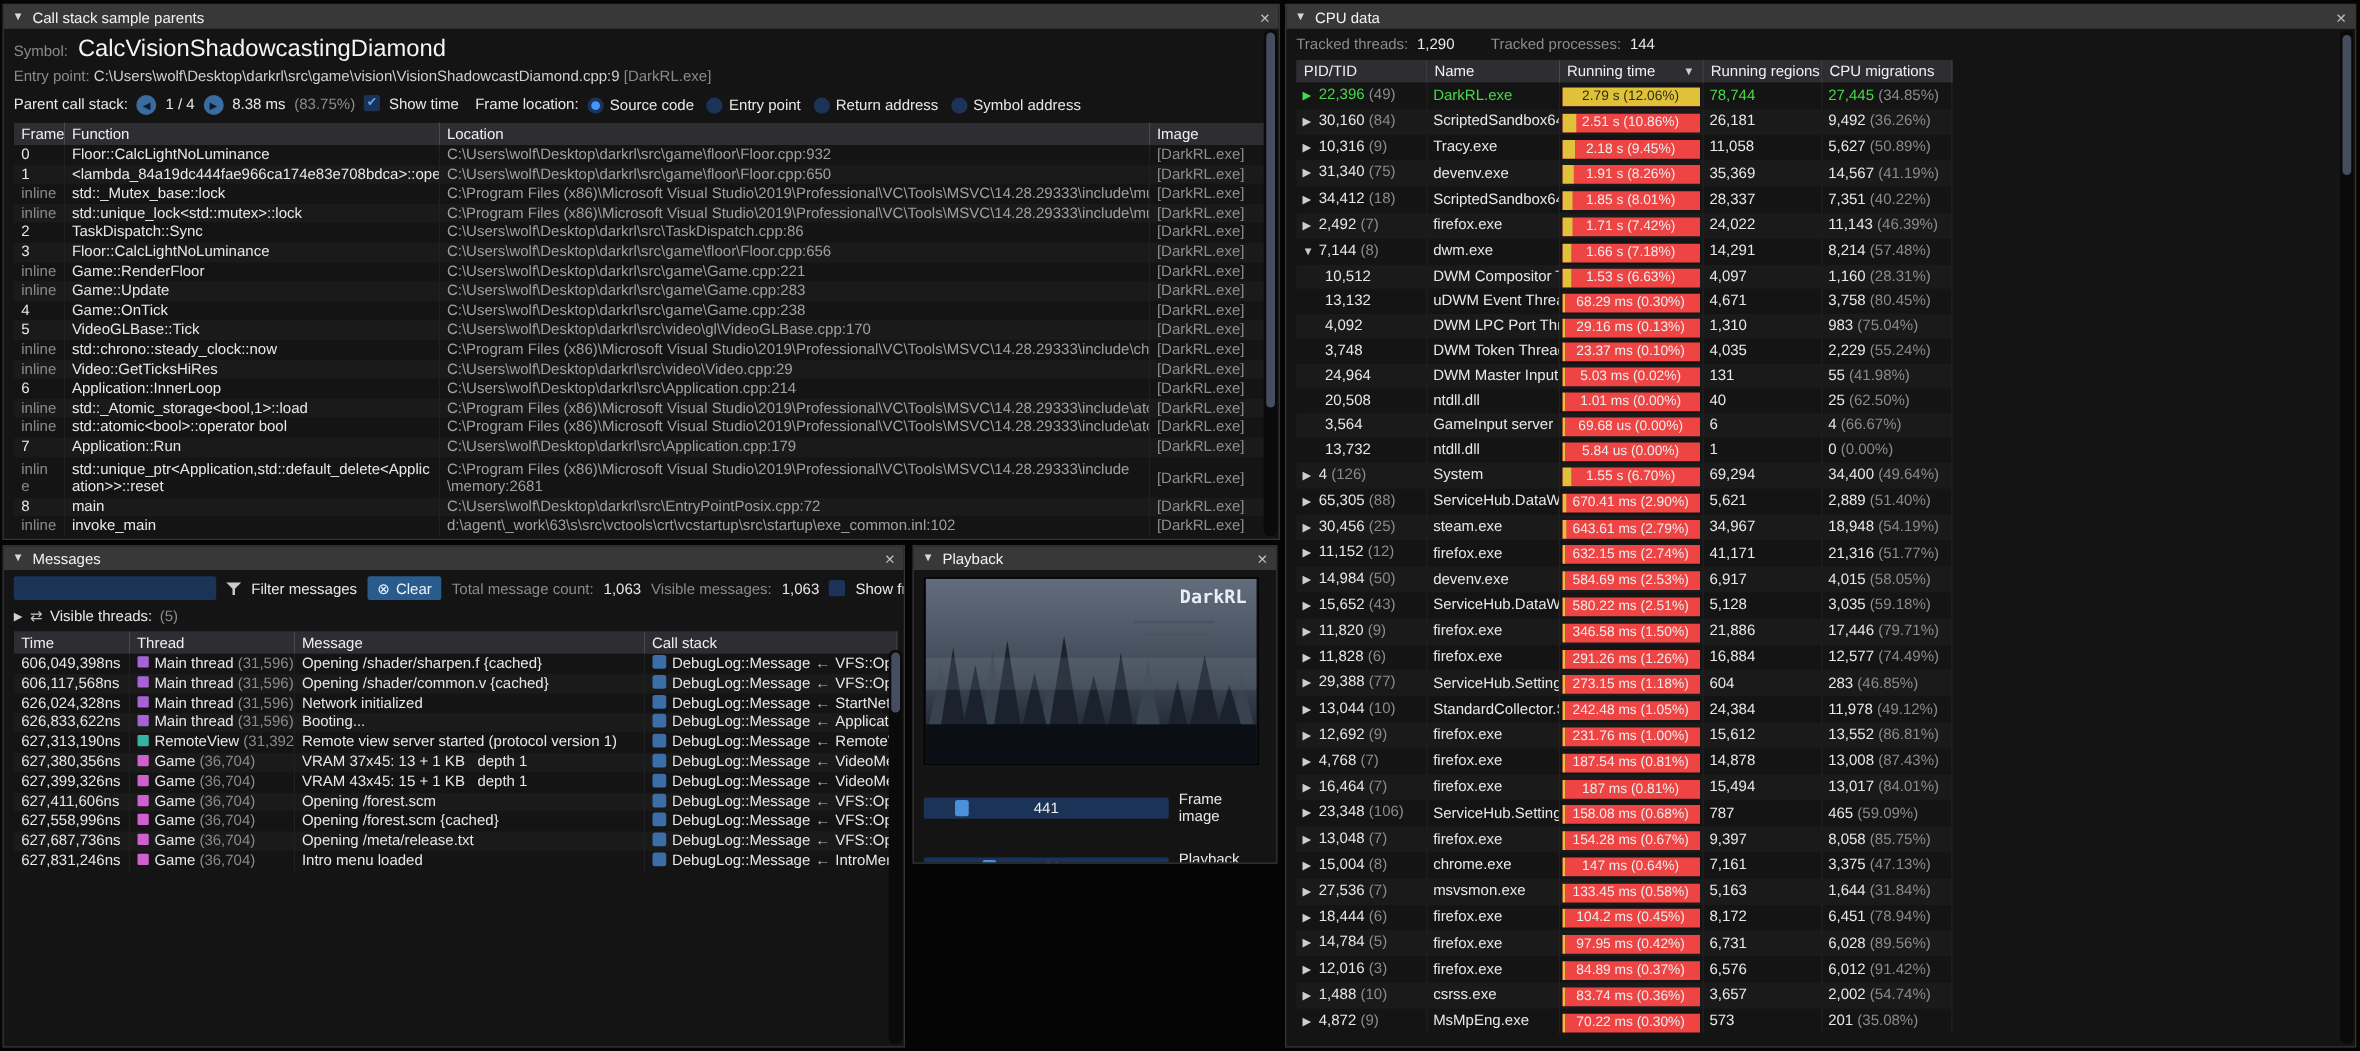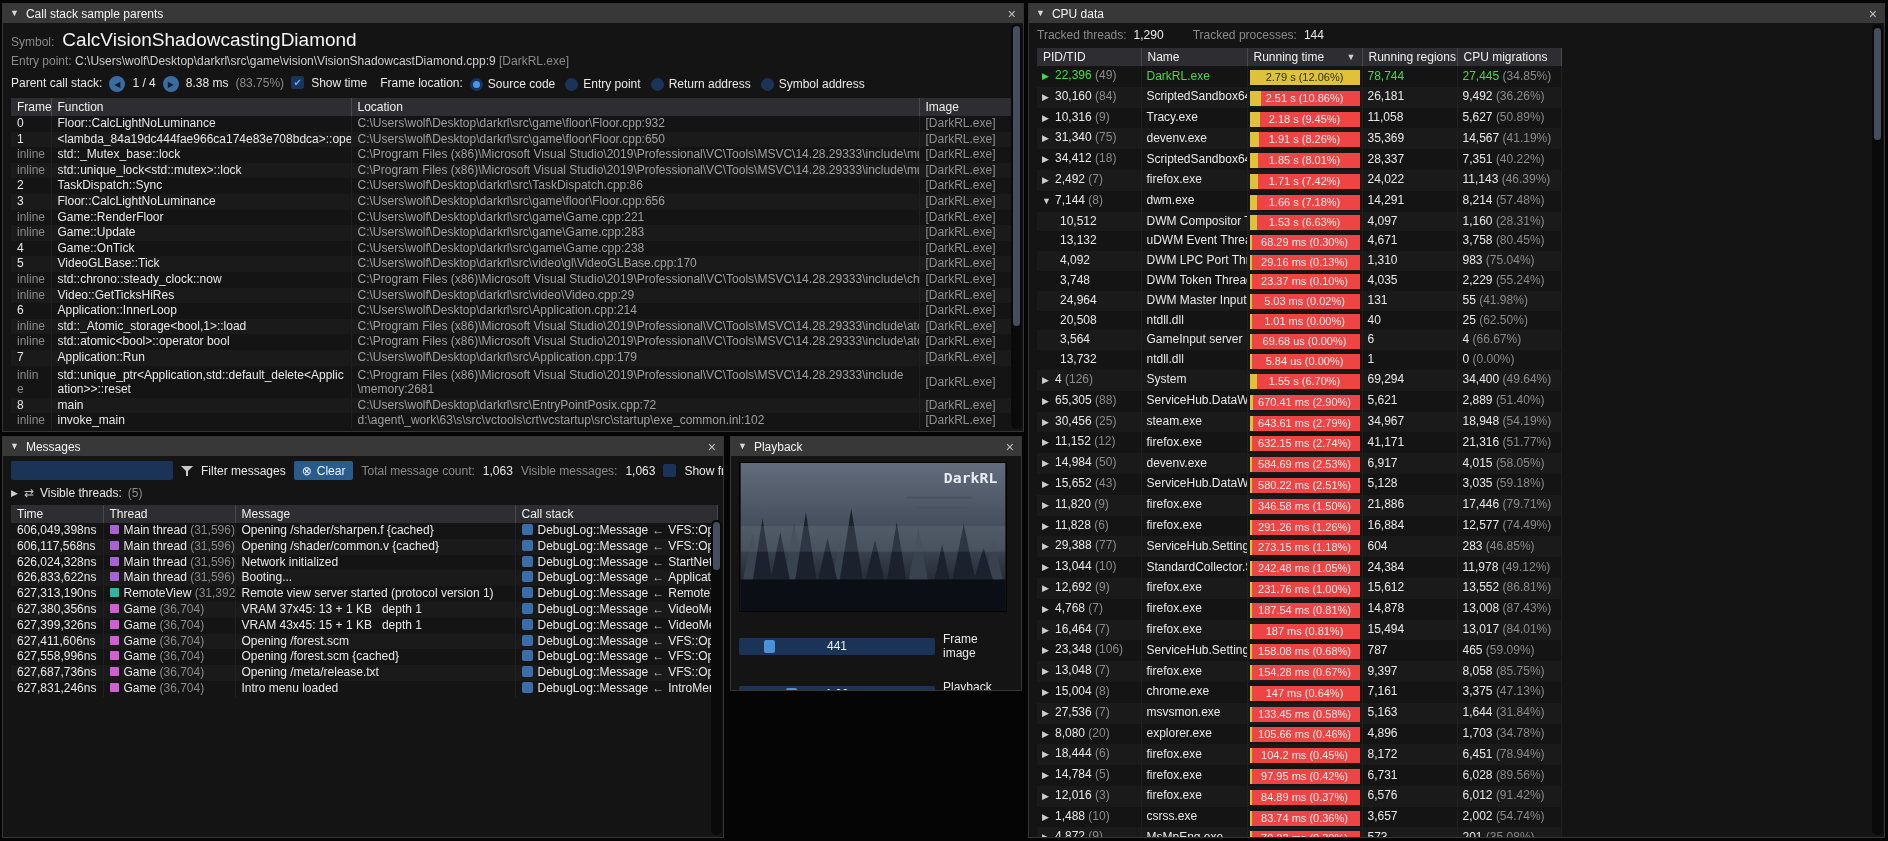--- a/index.html
+++ b/index.html
@@ -863,32 +863,20 @@
             <td class="c-time">
               <div class="bar">
                 <div class="fill" style="width: max(0.58%, 2px);"></div>
                 <div class="btxt">133.45 ms (0.58%)</div>
               </div>
             </td>
             <td class="c-reg">5,163</td>
             <td class="c-mig"><span>1,644 </span><span class="dim">(31.84%)</span></td>
           </tr>
           <tr>
-            <td class="c-pid"><span class="exp">▶</span><span>8,080</span><span class="dim"> (20)</span></td>
-            <td class="c-name">explorer.exe</td>
-            <td class="c-time">
-              <div class="bar">
-                <div class="fill" style="width: max(0.46%, 2px);"></div>
-                <div class="btxt">105.66 ms (0.46%)</div>
-              </div>
-            </td>
-            <td class="c-reg">4,896</td>
-            <td class="c-mig"><span>1,703 </span><span class="dim">(34.78%)</span></td>
-          </tr>
-          <tr>
             <td class="c-pid"><span class="exp">▶</span><span>18,444</span><span class="dim"> (6)</span></td>
             <td class="c-name">firefox.exe</td>
             <td class="c-time">
               <div class="bar">
                 <div class="fill" style="width: max(0.45%, 2px);"></div>
                 <div class="btxt">104.2 ms (0.45%)</div>
               </div>
             </td>
             <td class="c-reg">8,172</td>
             <td class="c-mig"><span>6,451 </span><span class="dim">(78.94%)</span></td>

